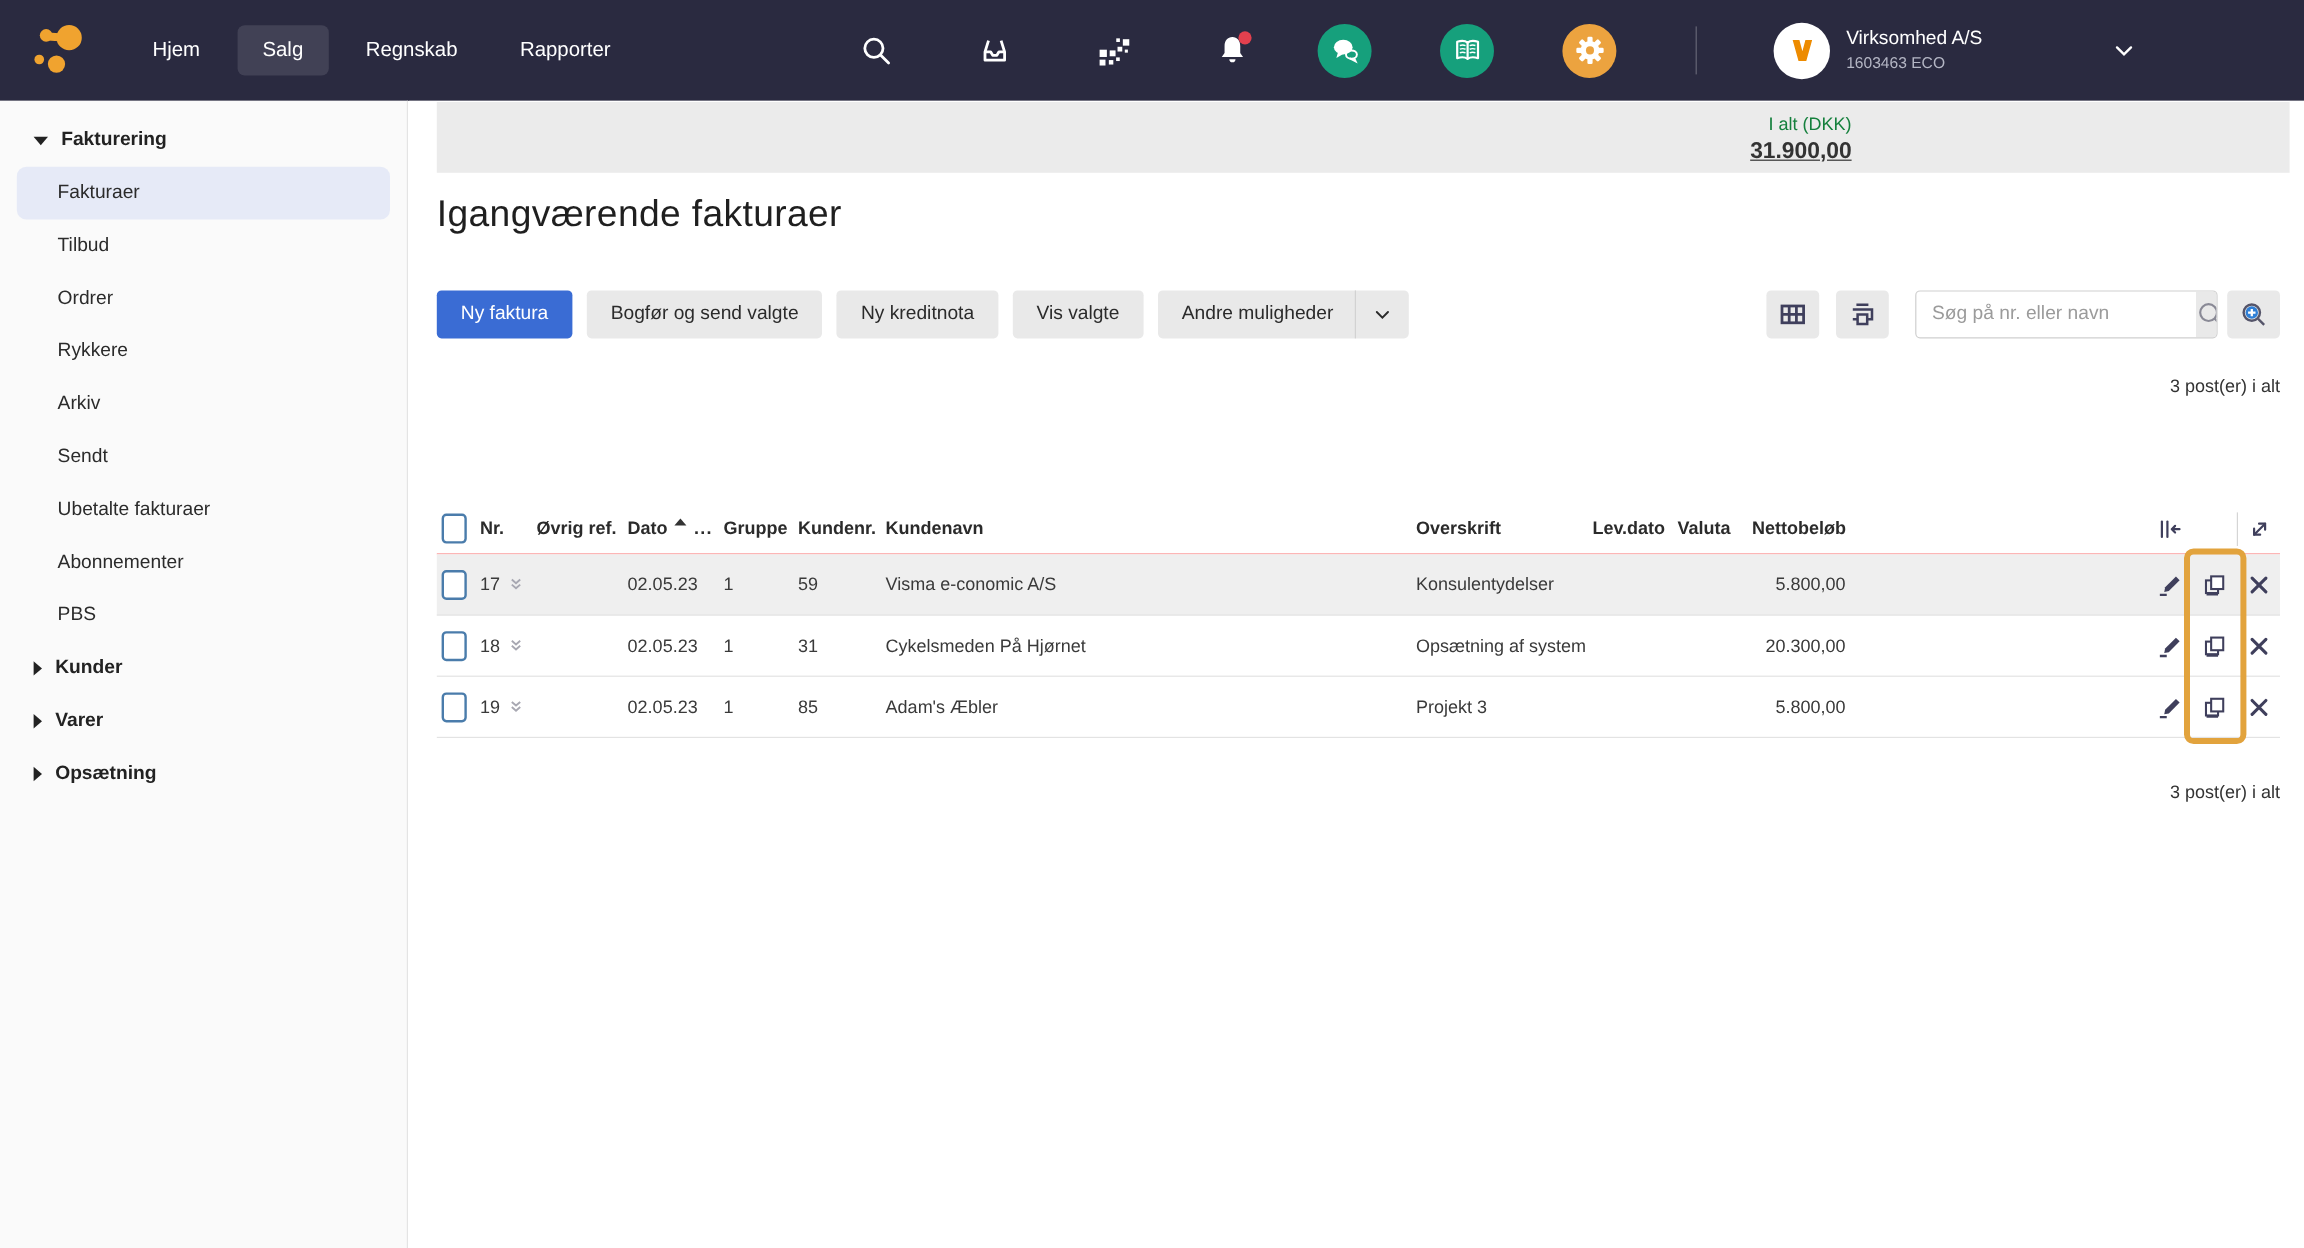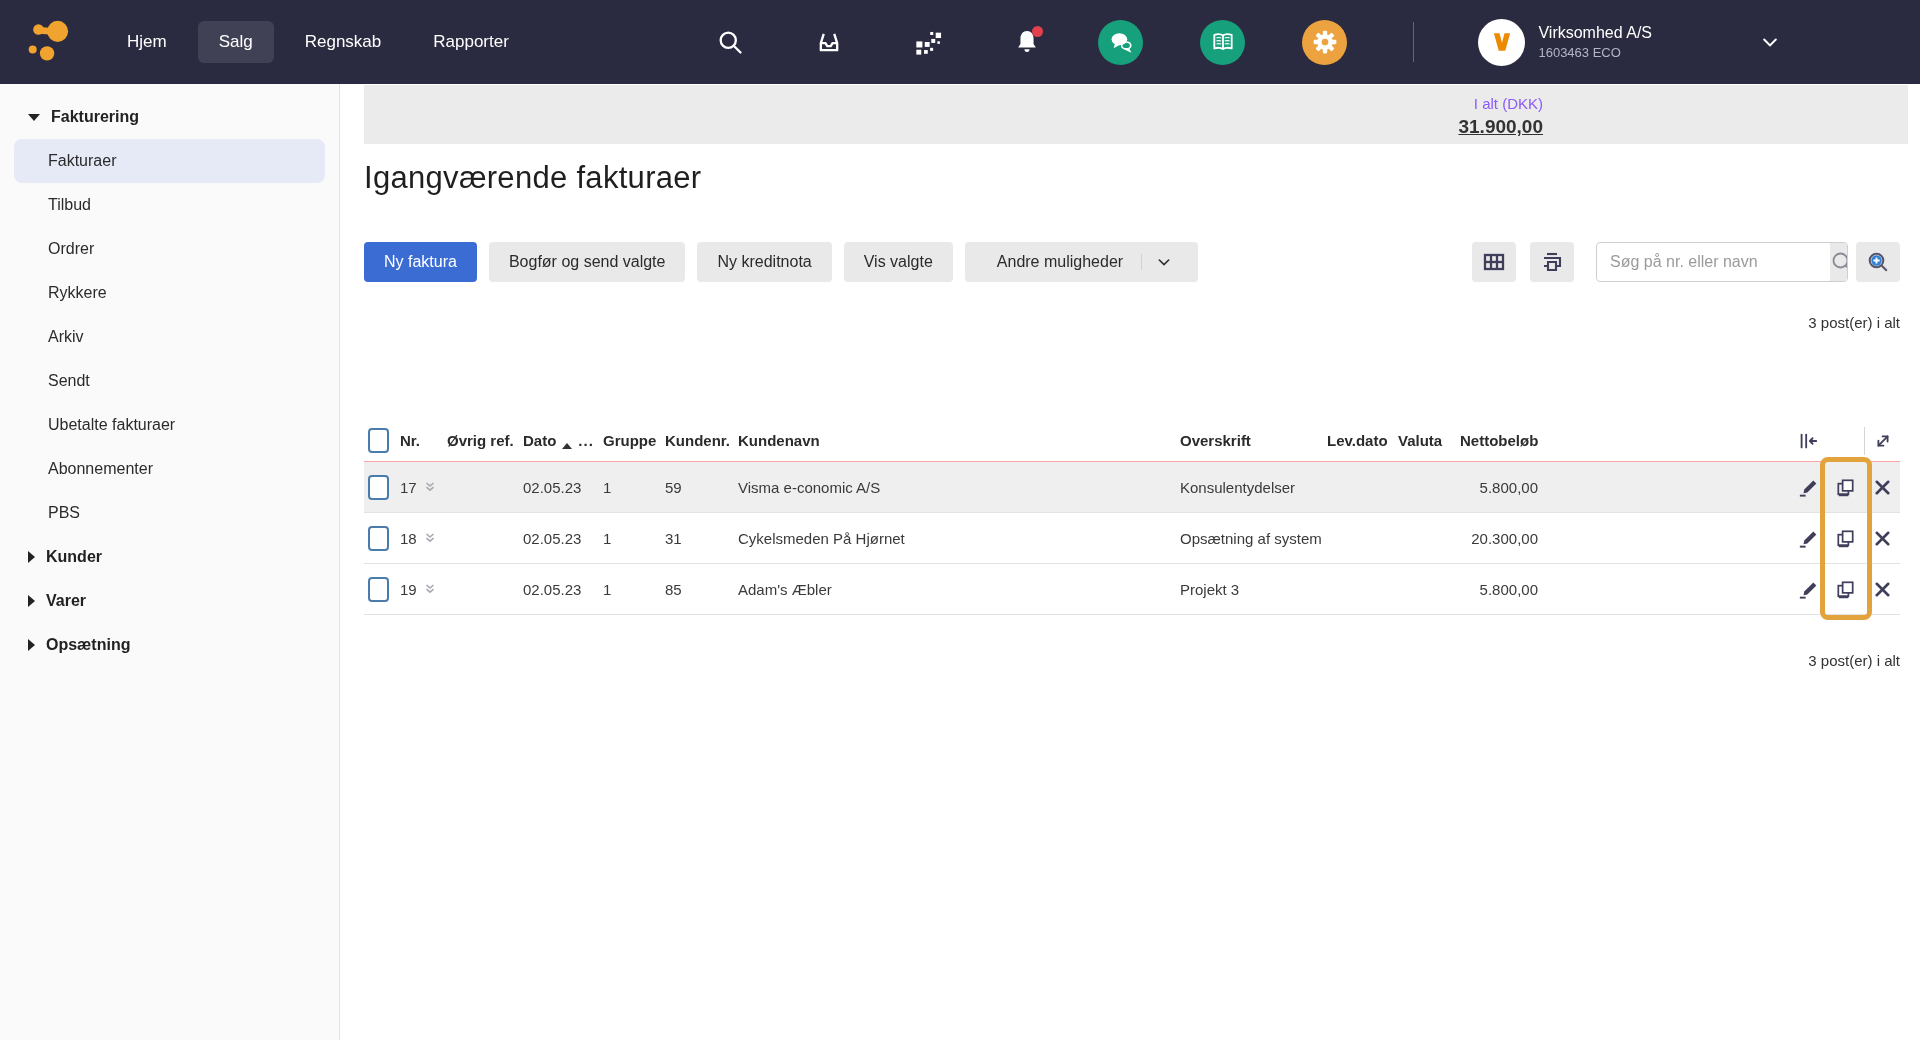--- a/index.html
+++ b/index.html
@@ -57,36 +57,36 @@
   .tri-down { width:0; height:0; border-left:6px solid transparent; border-right:6px solid transparent; border-top:7px solid #222; }
   .tri-right { width:0; height:0; border-top:6px solid transparent; border-bottom:6px solid transparent; border-left:7px solid #222; }
   .side-item { margin:0 14px; padding-left:34px; border-radius:8px; color:#2b2b2b; }
   .side-item.active { background:#e6eaf7; }
 
   
   .main { position:absolute; top:84px; left:341px; right:0; bottom:0; background:#fff; }
 
   .summary-bar { position:absolute; top:1px; left:23px; right:12px; height:59px; background:#ebebeb; }
   .summary-block { position:absolute; right:365px; top:10px; text-align:right; }
-  .summary-label { font-size:15px; color:#8b5cf6; }
+  .summary-label { font-size:15px; color:#15803d; }
   .summary-value { font-size:19px; font-weight:bold; color:#333; margin-top:4px;text-decoration:underline; }
 
   .page-title {
     position:absolute; top:76px; left:23px; margin:0;
     font-size:31px; font-weight:300; color:#1f1f1f; letter-spacing:.3px;
   }
 
   .toolbar-left { position:absolute; top:158px; left:23px; display:flex; gap:12px; }
   .btn {
     height:40px; border-radius:4px; font-size:16px; display:flex; align-items:center;
     padding:0 20px; border:none; cursor:pointer; font-family:inherit; white-space:nowrap;
   }
   .btn-primary { background:#3a6cd4; color:#fff; }
   .btn-gray { background:#e9e9e9; color:#2b2b2b; }
-  .btn-split { padding:12px; }
+  .btn-split { padding:0; }
   .btn-split .split-label { padding:0 18px 0 20px; }
   .btn-split .split-divider { width:1px; align-self:stretch; background:#d2d2d2; }
   .btn-split .split-caret { padding:0 14px; display:flex; align-items:center; }
 
   .toolbar-right { position:absolute; top:158px; right:20px; display:flex; align-items:center; }
   .icon-btn {
     width:44px; height:40px; background:#e9e9e9; border-radius:4px;
     display:flex; align-items:center; justify-content:center; cursor:pointer;
   }
   .icon-btn svg { width:24px; height:24px; }
@@ -107,21 +107,21 @@
   
   .table { position:absolute; top:336px; left:23px; width:1536px; }
   .thead, .trow {
     display:grid; align-items:center;
     grid-template-columns:36px 47px 76px 80px 62px 73px 442px 147px 71px 62px 78px 1fr 36px 38px 36px;
   }
   .thead { height:42px; border-bottom:1px solid #fca5a5; font-weight:bold; font-size:15px; color:#2b2b2b; }
   .trow { height:51px; border-bottom:1px solid #e3e3e3; font-size:15px; color:#3a3a3a; cursor:pointer; }
   .trow.striped { background:#efefef; }
   .cell-right { text-align:right; }
-  .sort-head { display:flex; align-items:flex-end; gap:6px; cursor:pointer; }
+  .sort-head { display:flex; align-items:flex-start; gap:6px; cursor:pointer; }
   .sort-tri { width:0; height:0; border-left:5px solid transparent; border-right:5px solid transparent; border-bottom:6px solid #333; }
   .sort-more { font-weight:bold; letter-spacing:1px; }
   .cbx {
     width:21px; height:25px; border:2px solid #4a7cab; border-radius:4px;
     background:#fff; margin-left:4px; cursor:pointer;
   }
   .nr-cell { display:flex; align-items:center; gap:7px; }
   .row-icon { display:flex; align-items:center; justify-content:center; cursor:pointer; }
   .row-icon svg { width:23px; height:23px; }
   .head-tool { display:flex; align-items:center; justify-content:center; height:28px; cursor:pointer; }

